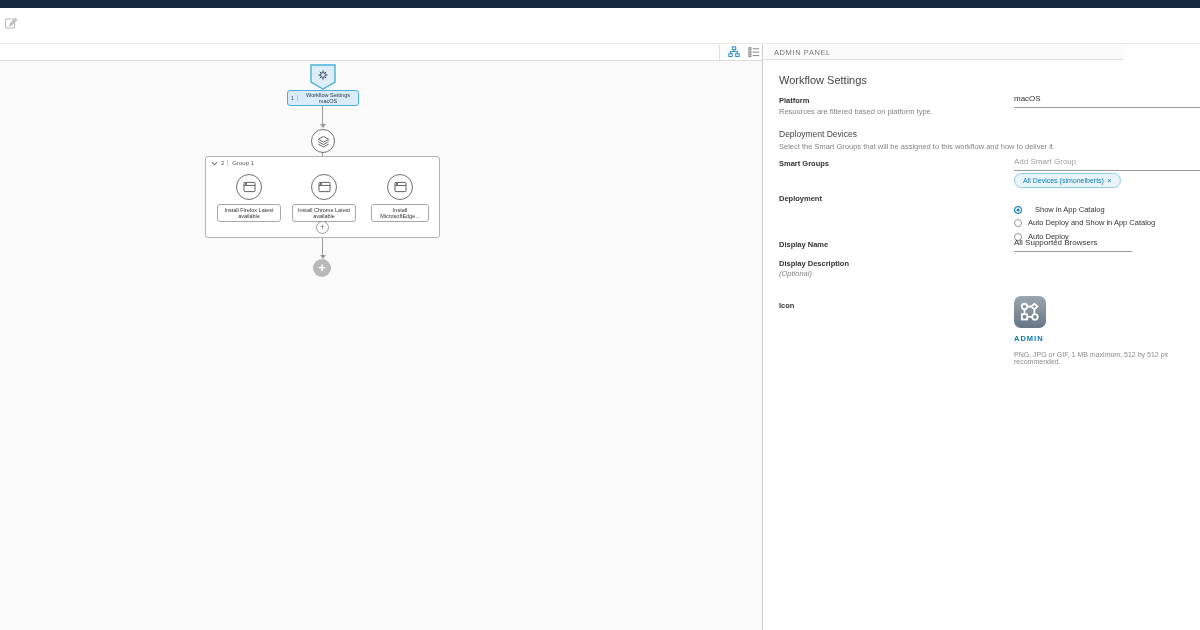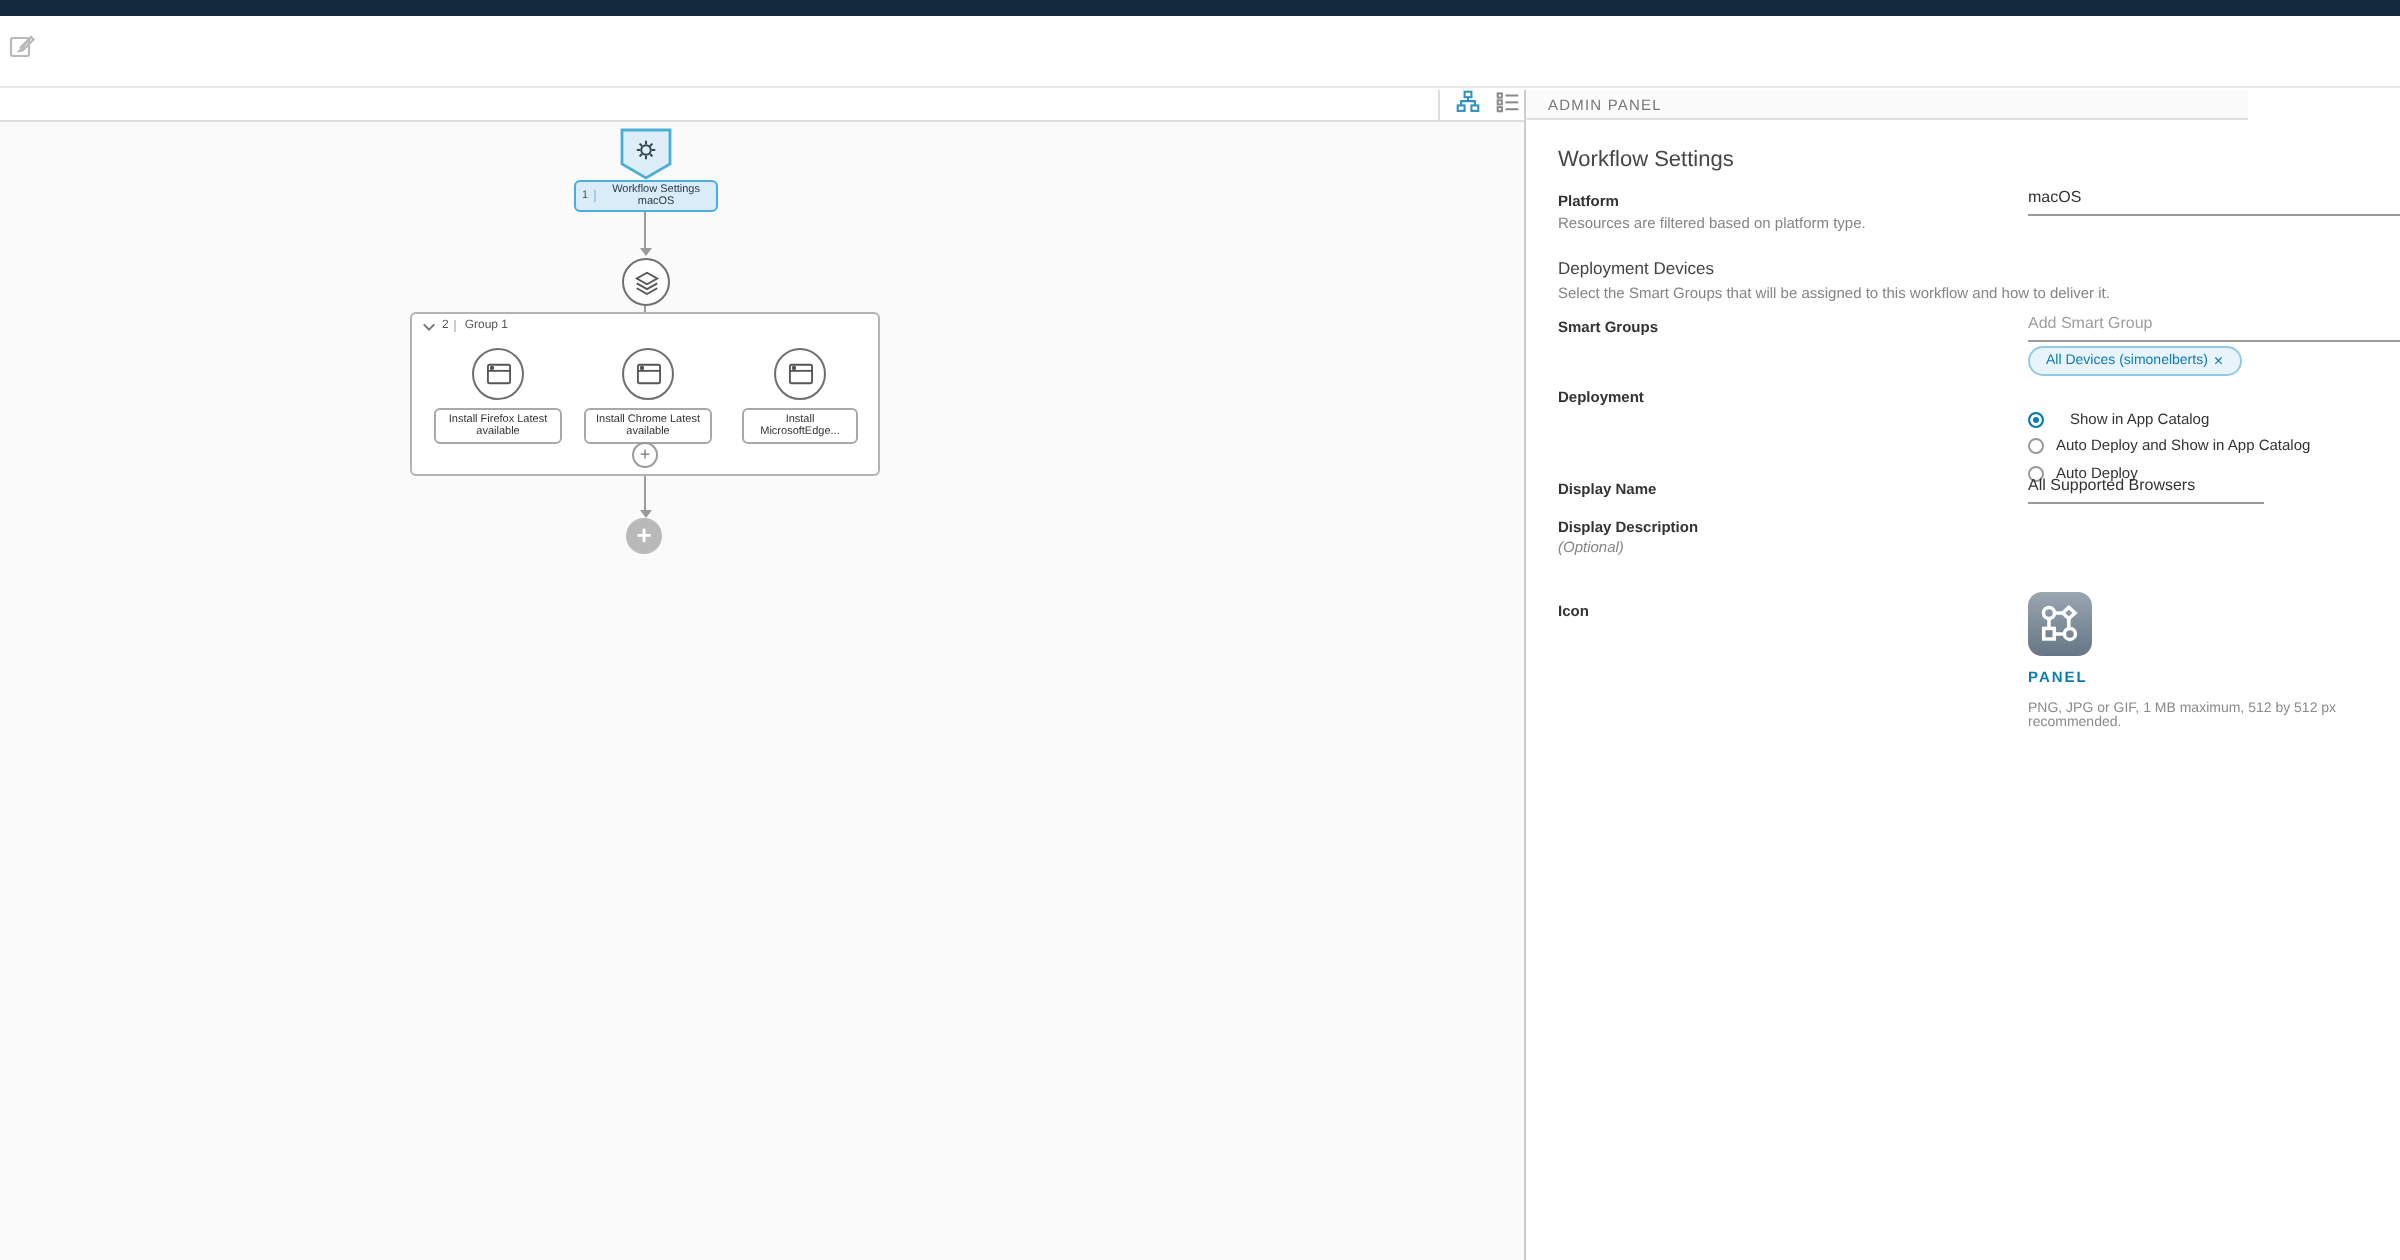--- a/index.html
+++ b/index.html
@@ -257,15 +257,15 @@
   <div class="flabel" style="top:241px;">Icon</div>
   <div class="icon-tile">
     <svg width="22" height="22" viewBox="0 0 20 20" fill="none" stroke="#fff" stroke-width="1.6">
       <circle cx="5" cy="5" r="2.5"></circle>
       <path d="M14 2.4 L16.8 5 L14 7.6 L11.2 5 Z"></path>
       <rect x="2.6" y="12" width="4.8" height="4.8"></rect>
       <circle cx="14.5" cy="14.5" r="2.5"></circle>
       <path d="M5 7.5 V12 M7.5 5 H11.2 M14 7.6 V12 M7.4 14.5 H12"></path>
     </svg>
   </div>
-  <div class="upload-btn">PANEL</div>
+  <div class="upload-btn">ADMIN</div>
   <div class="upload-note">PNG, JPG or GIF, 1 MB maximum, 512 by 512 px recommended.</div>
 </div>
 
 </body></html>

